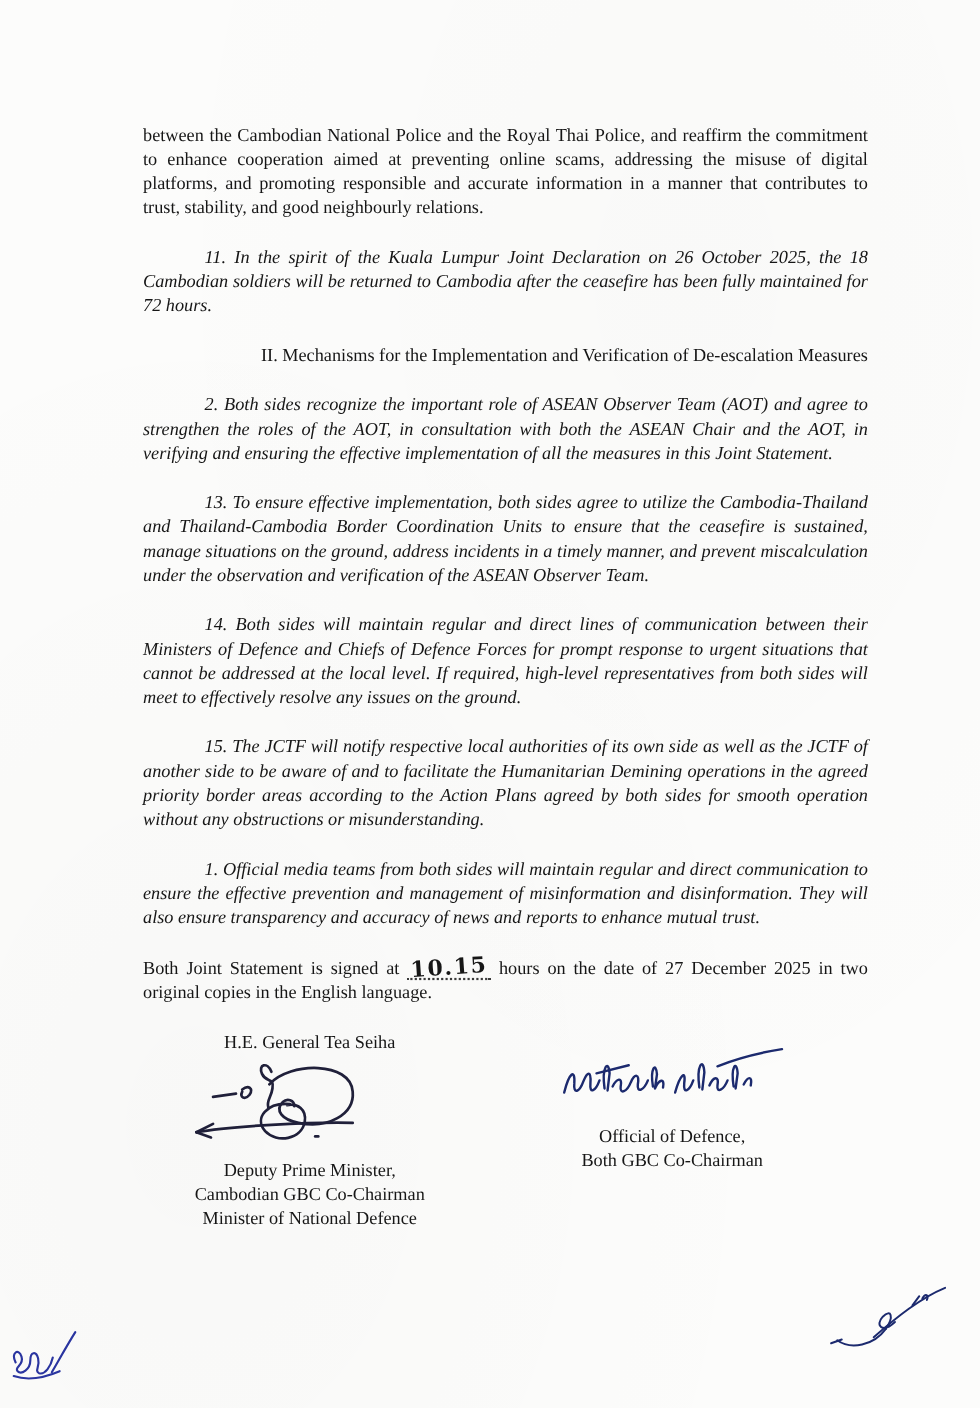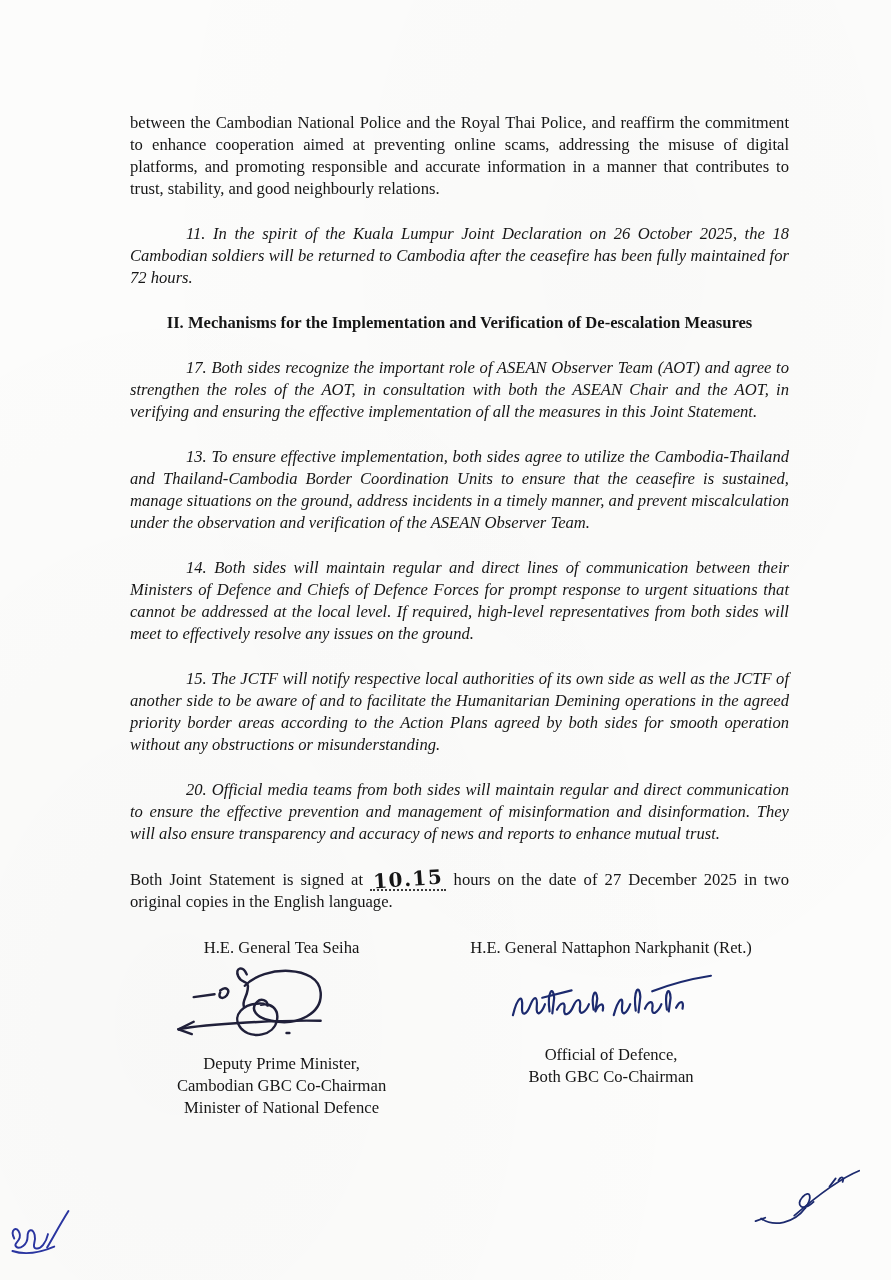--- a/index.html
+++ b/index.html
@@ -21,23 +21,23 @@
   .body-text p {
     font-size: 16.6px;
     line-height: 22px;
     text-align: justify;
     margin: 0 0 23px 0;
   }
   .body-text p.indent { text-indent: 56px; font-style: italic; }
   h2.section-heading {
     font-size: 16.6px;
     line-height: 22px;
-    font-weight: bold;
+    font-weight: normal;
     margin: 0 0 23px 0;
-    text-align: center;
+    text-align: right;
   }
   .signing { margin-top: 0; }
   .time-slot {
     display: inline-block;
     border-bottom: 2px dotted #3a3a3a;
     padding: 0 3px;
     line-height: 1;
     vertical-align: baseline;
   }
   .time-text {
@@ -71,25 +71,25 @@
 </style>
 </head>
 <body>
 
 <div class="page">
 
   <div class="body-text">
     <p>between the Cambodian National Police and the Royal Thai Police, and reaffirm the commitment to enhance cooperation aimed at preventing online scams, addressing the misuse of digital platforms, and promoting responsible and accurate information in a manner that contributes to trust, stability, and good neighbourly relations.</p>
     <p class="indent">11. In the spirit of the Kuala Lumpur Joint Declaration on 26 October 2025, the 18 Cambodian soldiers will be returned to Cambodia after the ceasefire has been fully maintained for 72 hours.</p>
     <h2 class="section-heading">II. Mechanisms for the Implementation and Verification of De-escalation Measures</h2>
-    <p class="indent">17. Both sides recognize the important role of ASEAN Observer Team (AOT) and agree to strengthen the roles of the AOT, in consultation with both the ASEAN Chair and the AOT, in verifying and ensuring the effective implementation of all the measures in this Joint Statement.</p>
+    <p class="indent">2. Both sides recognize the important role of ASEAN Observer Team (AOT) and agree to strengthen the roles of the AOT, in consultation with both the ASEAN Chair and the AOT, in verifying and ensuring the effective implementation of all the measures in this Joint Statement.</p>
     <p class="indent">13. To ensure effective implementation, both sides agree to utilize the Cambodia-Thailand and Thailand-Cambodia Border Coordination Units to ensure that the ceasefire is sustained, manage situations on the ground, address incidents in a timely manner, and prevent miscalculation under the observation and verification of the ASEAN Observer Team.</p>
     <p class="indent">14. Both sides will maintain regular and direct lines of communication between their Ministers of Defence and Chiefs of Defence Forces for prompt response to urgent situations that cannot be addressed at the local level. If required, high-level representatives from both sides will meet to effectively resolve any issues on the ground.</p>
     <p class="indent">15. The JCTF will notify respective local authorities of its own side as well as the JCTF of another side to be aware of and to facilitate the Humanitarian Demining operations in the agreed priority border areas according to the Action Plans agreed by both sides for smooth operation without any obstructions or misunderstanding.</p>
-    <p class="indent">20. Official media teams from both sides will maintain regular and direct communication to ensure the effective prevention and management of misinformation and disinformation. They will also ensure transparency and accuracy of news and reports to enhance mutual trust.</p>
+    <p class="indent">1. Official media teams from both sides will maintain regular and direct communication to ensure the effective prevention and management of misinformation and disinformation. They will also ensure transparency and accuracy of news and reports to enhance mutual trust.</p>
 
     <p class="signing"><span>Both Joint Statement is signed at</span>
       <span class="time-slot"><span class="time-text">10.15</span></span>
       <span>hours on the date of 27 December 2025 in two original copies in the English language.</span></p>
   </div>
 
   <div class="signature-row">
 
     <div class="sig-col left">
       <div class="sig-name">H.E. General Tea Seiha</div>
@@ -105,21 +105,20 @@
         <path d="M128 74 L131 74"></path>
       </svg>
       <div class="sig-titles">
         <div>Deputy Prime Minister,</div>
         <div>Cambodian GBC Co-Chairman</div>
         <div>Minister of National Defence</div>
       </div>
     </div>
 
     <div class="sig-col right">
-      <div class="sig-name">H.E. General Nattaphon Narkphanit (Ret.)</div>
       <svg class="sig-art-right" width="220" height="55" viewBox="0 0 230 60" fill="none" stroke-width="2.4" stroke-linecap="round" stroke-linejoin="round" stroke="#1c2a6e">
         <path d="M8 46 C13 26 19 22 18 37 C17 48 23 46 27 35 C31 25 35 24 34 37 C33 48 39 45 43 34"></path>
         <path d="M48 42 C45 20 52 13 53 27 L51 44"></path>
         <path d="M40 27 L72 19"></path>
         <path d="M56 40 C60 32 66 30 64 40 C63 48 70 46 74 36 C78 27 83 27 81 38 C80 47 87 44 91 34"></path>
         <path d="M96 40 C93 22 99 15 100 28 L98 42 C102 33 108 31 106 41"></path>
         <path d="M118 46 C123 28 129 23 127 37 C126 48 132 45 136 34"></path>
         <path d="M142 41 C139 18 146 11 147 26 L145 43"></path>
         <path d="M152 39 C156 30 162 29 160 39 C159 47 166 44 170 34"></path>
         <path d="M176 40 C173 20 179 13 180 27 L178 42"></path>

